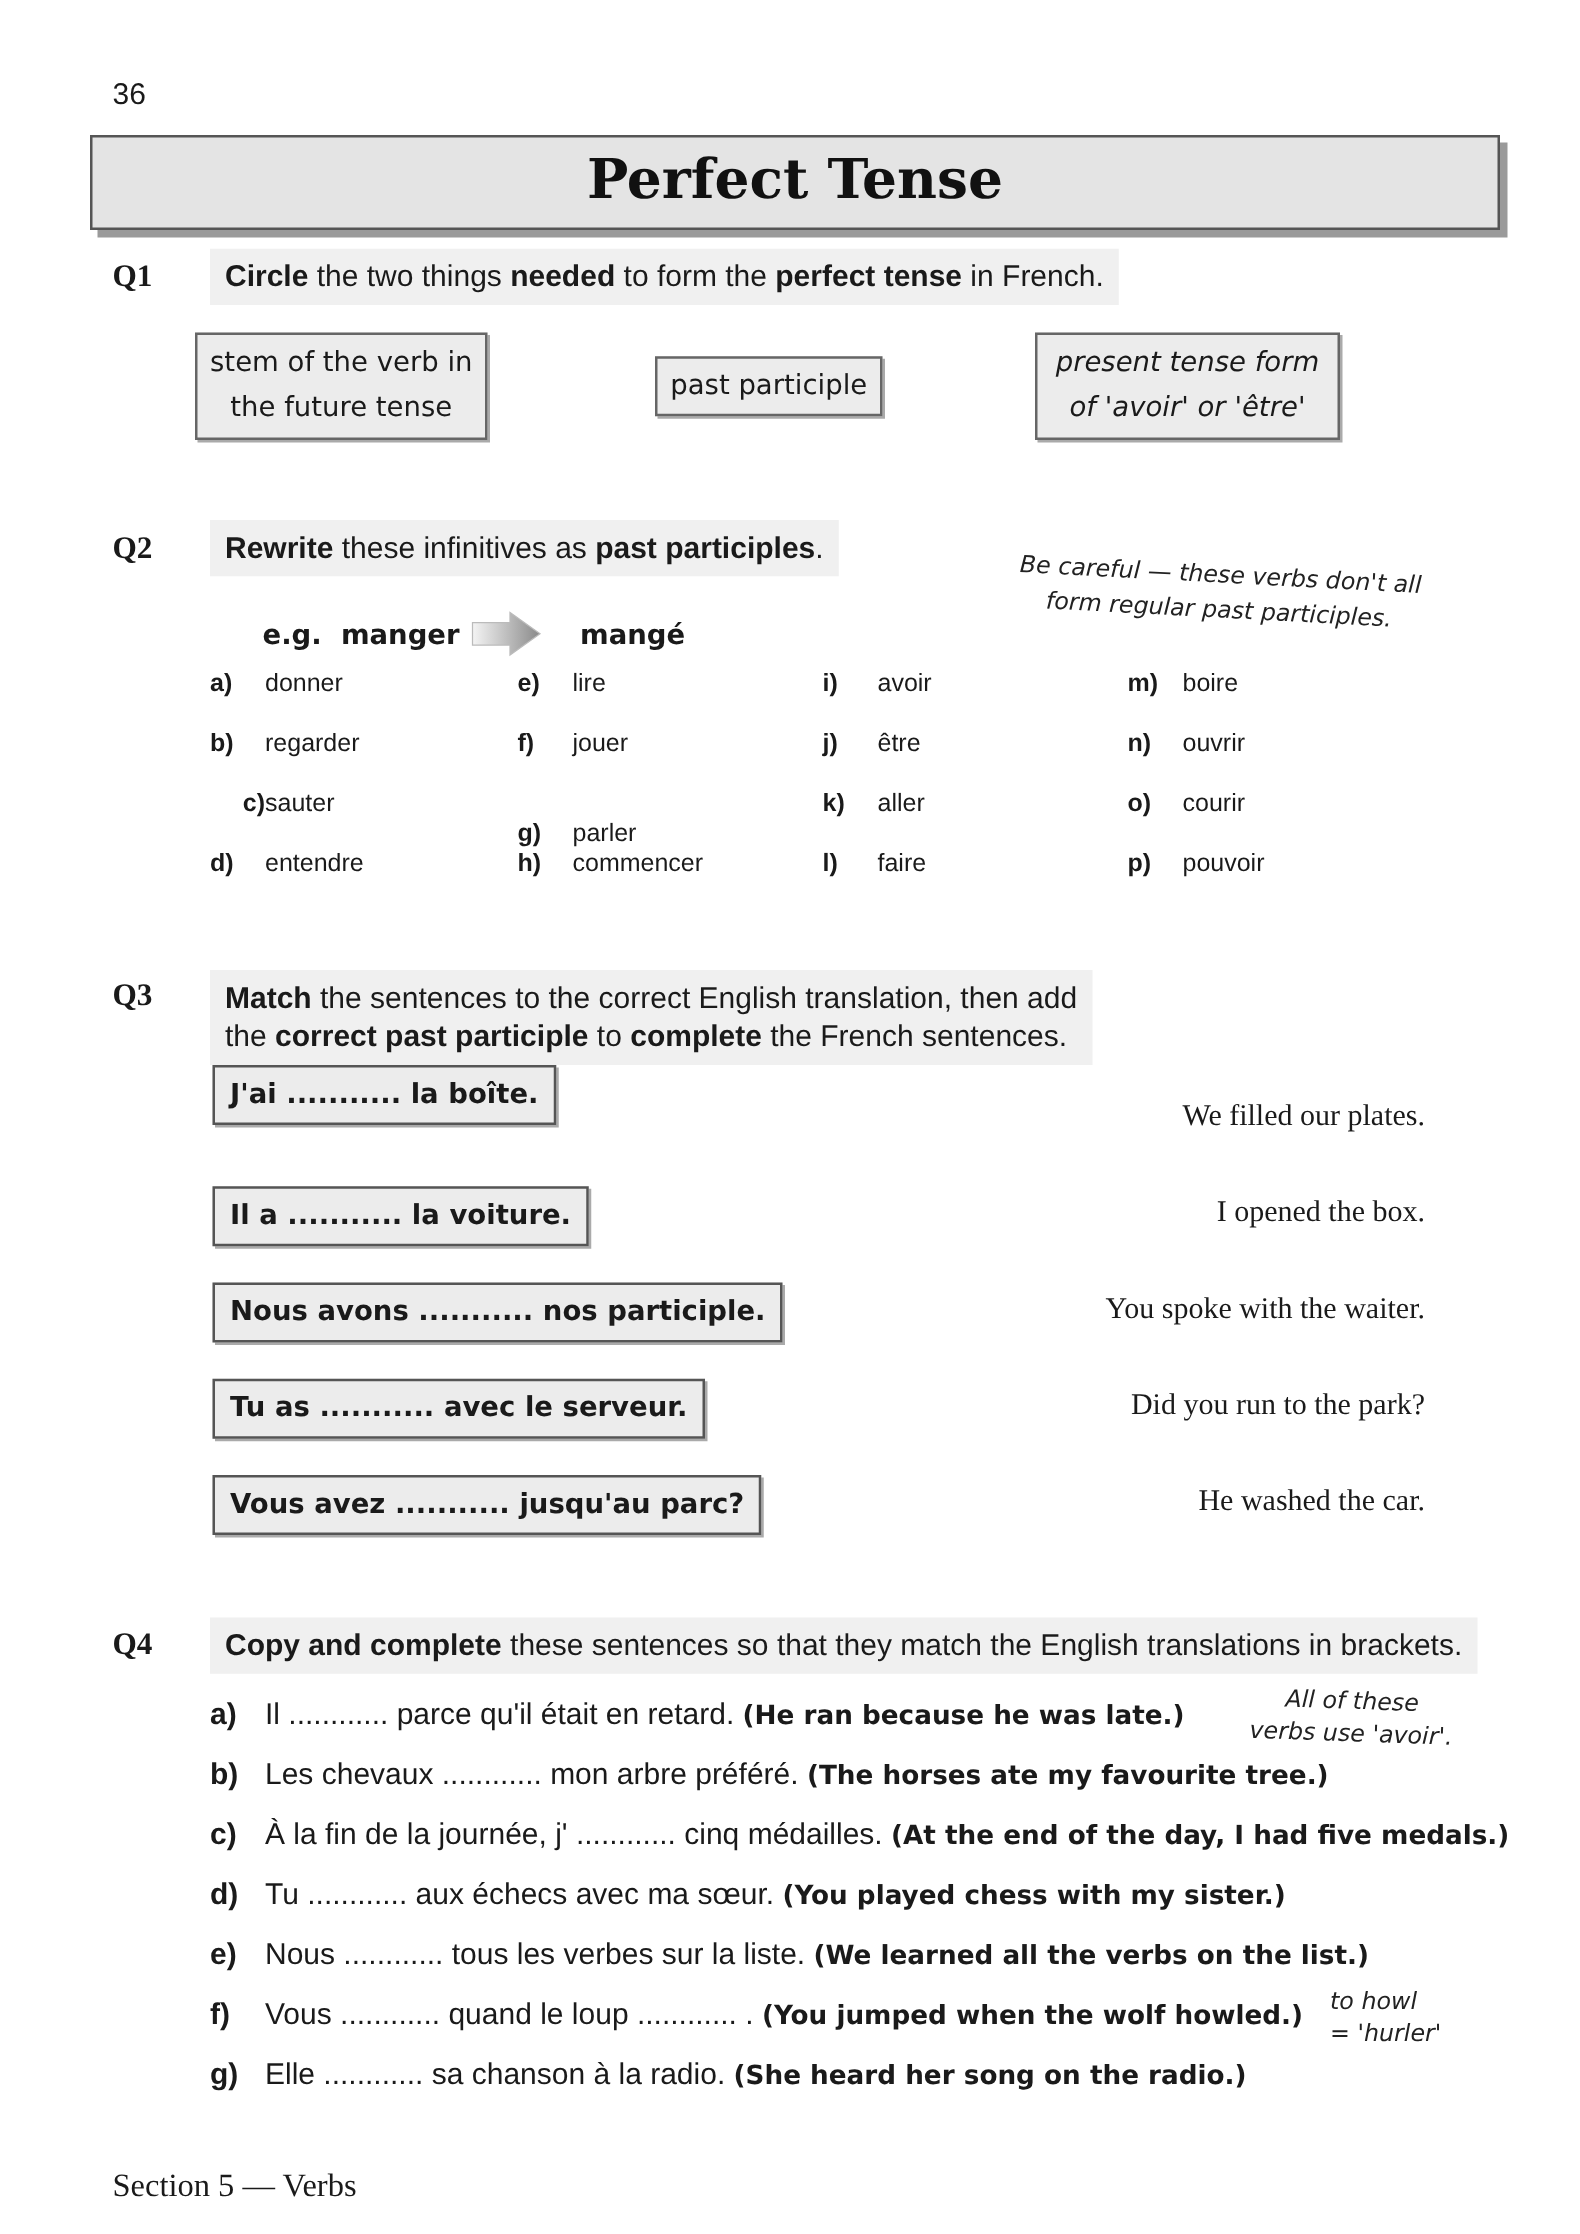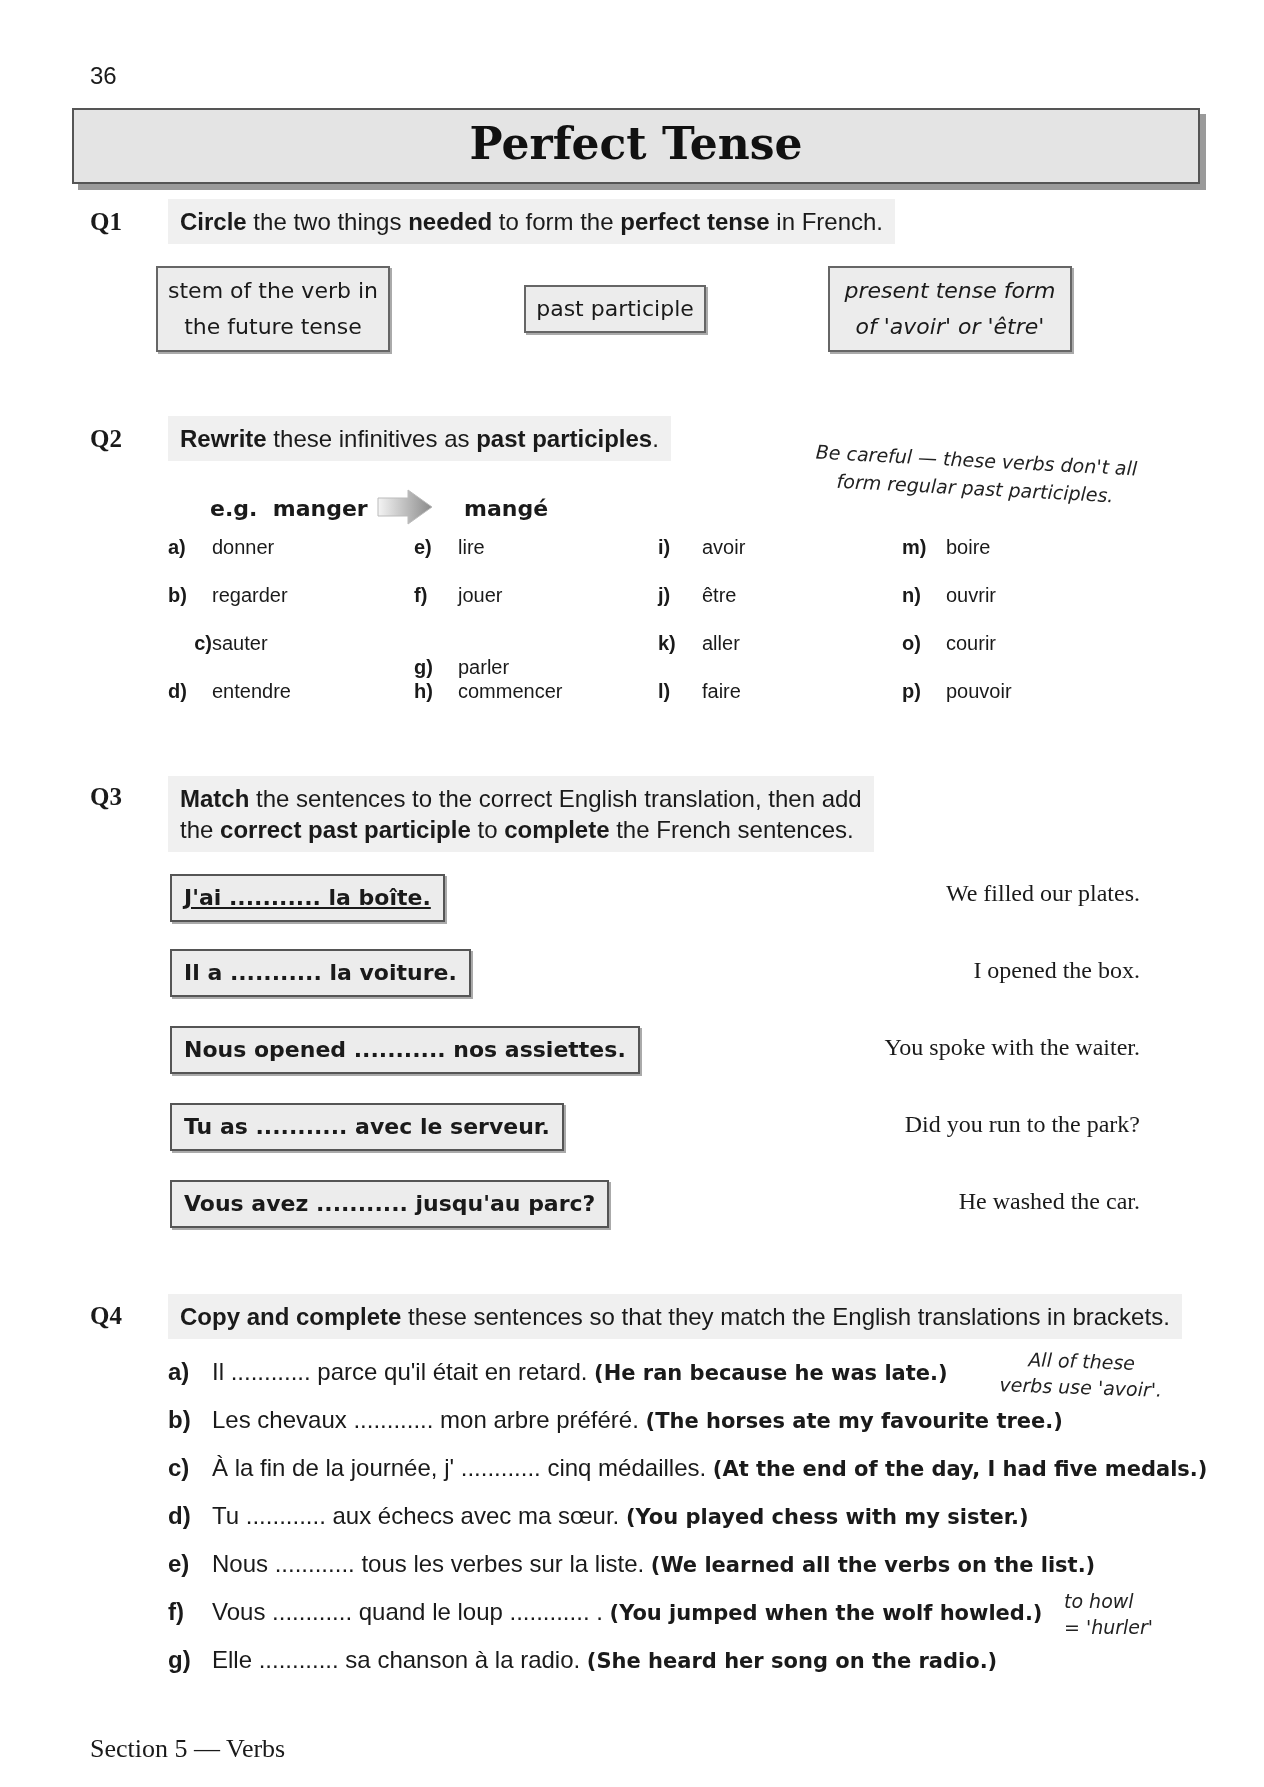--- a/index.html
+++ b/index.html
@@ -95,23 +95,23 @@
     <div class="abs item" style="left: 902px; top: 632px;"><span class="lbl">o)</span><span>courir</span></div>
     <div class="abs item" style="left: 902px; top: 680px;"><span class="lbl">p)</span><span>pouvoir</span></div>
   </div>
 
 <div class="abs qnum" style="left:90px;top:783px;">Q3</div>
 <div class="abs instr" id="q3-instr" style="left:168px;top:776px;">
     <div><b>Match</b><span> the sentences to the correct English translation, then add</span></div>
     <div><span>the </span><b>correct past participle</b><span> to </span><b>complete</b><span> the French sentences.</span></div>
   </div>
 <div id="q3-french">
-    <div class="abs fr-box" style="left: 170px; top: 874px; text-decoration: underline;">J'ai ........... la boîte.</div>
+    <div class="abs fr-box" style="left: 170px; top: 852px;">J'ai ........... la boîte.</div>
     <div class="abs fr-box" style="left: 170px; top: 949px;">Il a ........... la voiture.</div>
-    <div class="abs fr-box" style="left: 170px; top: 1026px;">Nous opened ........... nos assiettes.</div>
+    <div class="abs fr-box" style="left: 170px; top: 1026px;">Nous avons ........... nos participle.</div>
     <div class="abs fr-box" style="left: 170px; top: 1103px;">Tu as ........... avec le serveur.</div>
     <div class="abs fr-box" style="left: 170px; top: 1180px;">Vous avez ........... jusqu'au parc?</div>
   </div>
 <div id="q3-english">
     <div class="abs en" style="left: 820px; top: 880px;">We filled our plates.</div>
     <div class="abs en" style="left: 820px; top: 957px;">I opened the box.</div>
     <div class="abs en" style="left: 820px; top: 1034px;">You spoke with the waiter.</div>
     <div class="abs en" style="left: 820px; top: 1111px;">Did you run to the park?</div>
     <div class="abs en" style="left: 820px; top: 1188px;">He washed the car.</div>
   </div>

